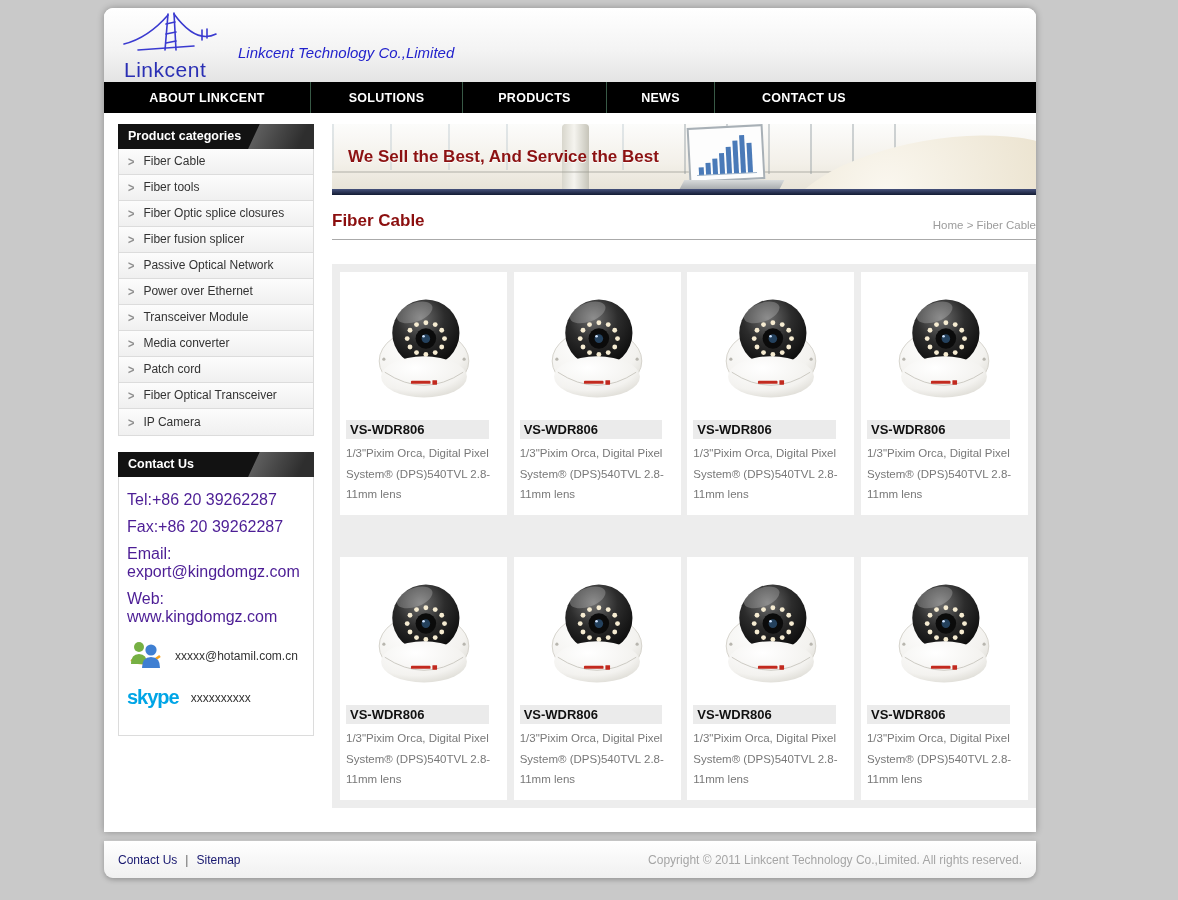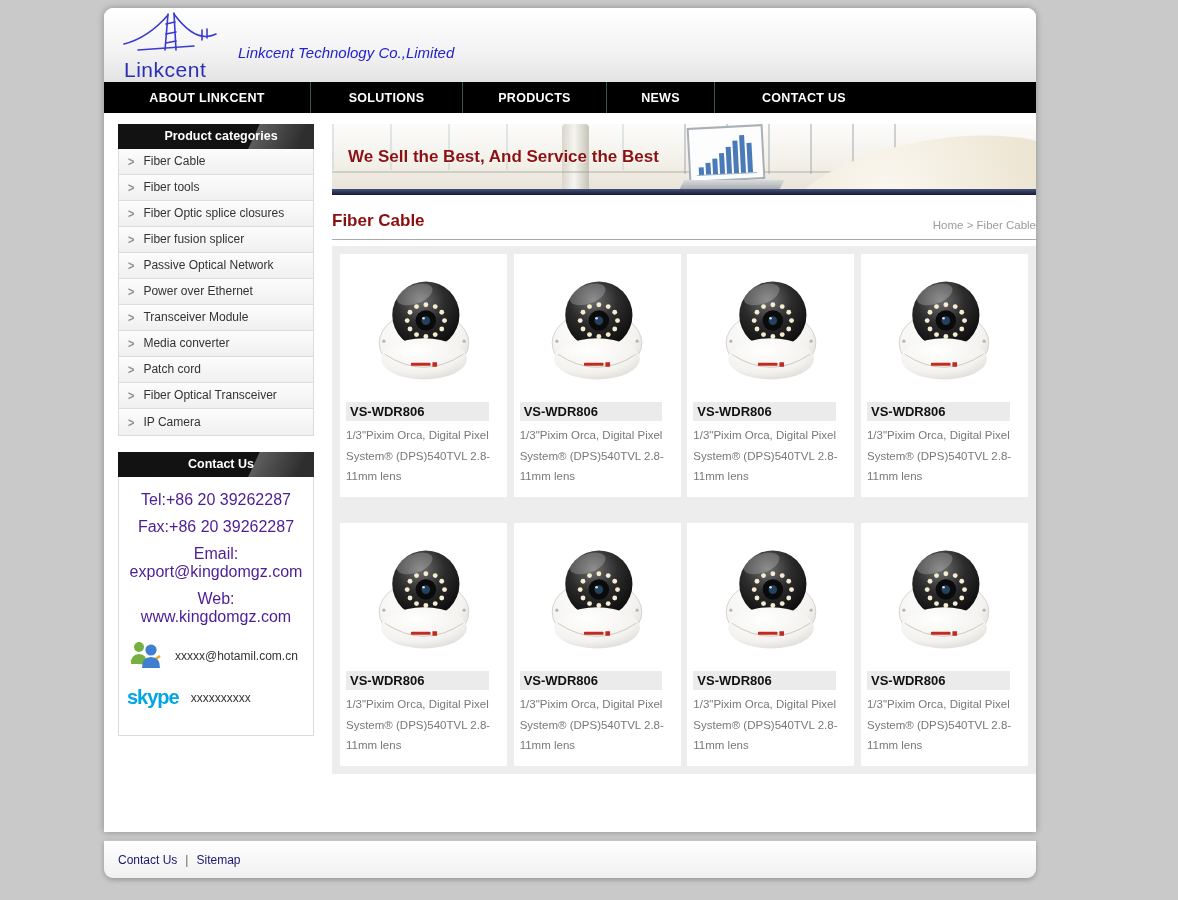--- a/index.html
+++ b/index.html
@@ -27,21 +27,21 @@
   
   .nav { display:flex; height:31px; background:#000000; }
   .nav-item { display:flex; align-items:center; justify-content:center; color:#ffffff;
     font-size:12.5px; font-weight:bold; letter-spacing:.3px; cursor:pointer;
     border-right:1px solid rgba(160,255,200,.35); }
   .nav-item:last-child { border-right:0; }
   .w1{width:207px;} .w2{width:144px;} .w3{width:152px;} .w4{width:108px;} .w5{width:142px;} .w6{width:178px;}
 
   
   .body { position:relative; padding:11px 14px 0 14px; }
-  .sidebar { position:absolute; left:14px; top:11px; width:196px;text-align:center; }
+  .sidebar { position:absolute; left:14px; top:11px; width:196px; }
   .main { margin-left:214px; width:704px; }
 
   
   .side-header { height:25px; line-height:25px; padding-left:10px; color:#fff; font-size:12.5px; font-weight:bold;
     background:linear-gradient(115deg,#121212 68%,#5d5d5d 68.5%,#2e2e2e 92%); }
   .cat-list { border:1px solid #dcdcdc; border-top:0; }
   .cat-item { height:26px; line-height:25px; display:flex; align-items:center;
     background:linear-gradient(180deg,#fcfcfc,#f0f0f0); border-bottom:1px solid #dcdcdc; cursor:pointer; }
   .cat-item:last-child { border-bottom:0; }
   .cat-arrow { color:#8f8f8f; font-weight:bold; font-size:11px; margin:0 9px 0 9px; transform:scaleY(1.2); }
@@ -75,22 +75,22 @@
     text-shadow:0 1px 0 rgba(255,255,255,.85); }
 
   
   .titlebar { display:flex; align-items:flex-end; justify-content:space-between;
     margin-top:16px; padding-bottom:8px; border-bottom:1px solid #aaaaaa; }
   .page-title { font-size:17px; font-weight:bold; color:#8b0e0e; }
   .breadcrumb { font-size:11.5px; color:#9c9c9c; }
   .breadcrumb .bc-home { color:#9c9c9c; cursor:pointer; }
 
   
-  .grid { margin-top:6px; background:#ededed; padding:8px; display:flex; flex-wrap:wrap;
-    justify-content:space-between; row-gap:26px; }
+  .grid { margin-top:24px; background:#ededed; padding:8px; display:flex; flex-wrap:wrap;
+    justify-content:space-between; row-gap:42px; }
   .card { width:167px; background:#ffffff; padding:5px 6px 10px 6px; }
   .card-img { height:140px; display:flex; align-items:center; justify-content:center; cursor:pointer; }
   .card-img svg { width:112px; height:124px; }
   .card-title { margin-top:3px; background:#ebebeb; width:92%; padding:2px 4px;
     font-size:13px; font-weight:bold; color:#111; cursor:pointer; }
   .card-desc { margin-top:4px; font-size:11.5px; color:#787878; line-height:1.8; }
 
   
   .footer { position:absolute; left:104px; top:840px; width:932px; height:38px;
     background:linear-gradient(180deg,#ffffff,#f0f0f0); border-top:1px solid #c4c4c4;
@@ -382,14 +382,15 @@
       </div>
     </div>
   </div>
 
   <div class="footer">
     <div class="f-links">
       <span class="f-link">Contact Us</span>
       <span class="f-sep">|</span>
       <span class="f-link">Sitemap</span>
     </div>
+    <div class="copyright">Copyright © 2011 Linkcent Technology Co.,Limited. All rights reserved.</div>
   </div>
 </div>
 
 </body></html>

